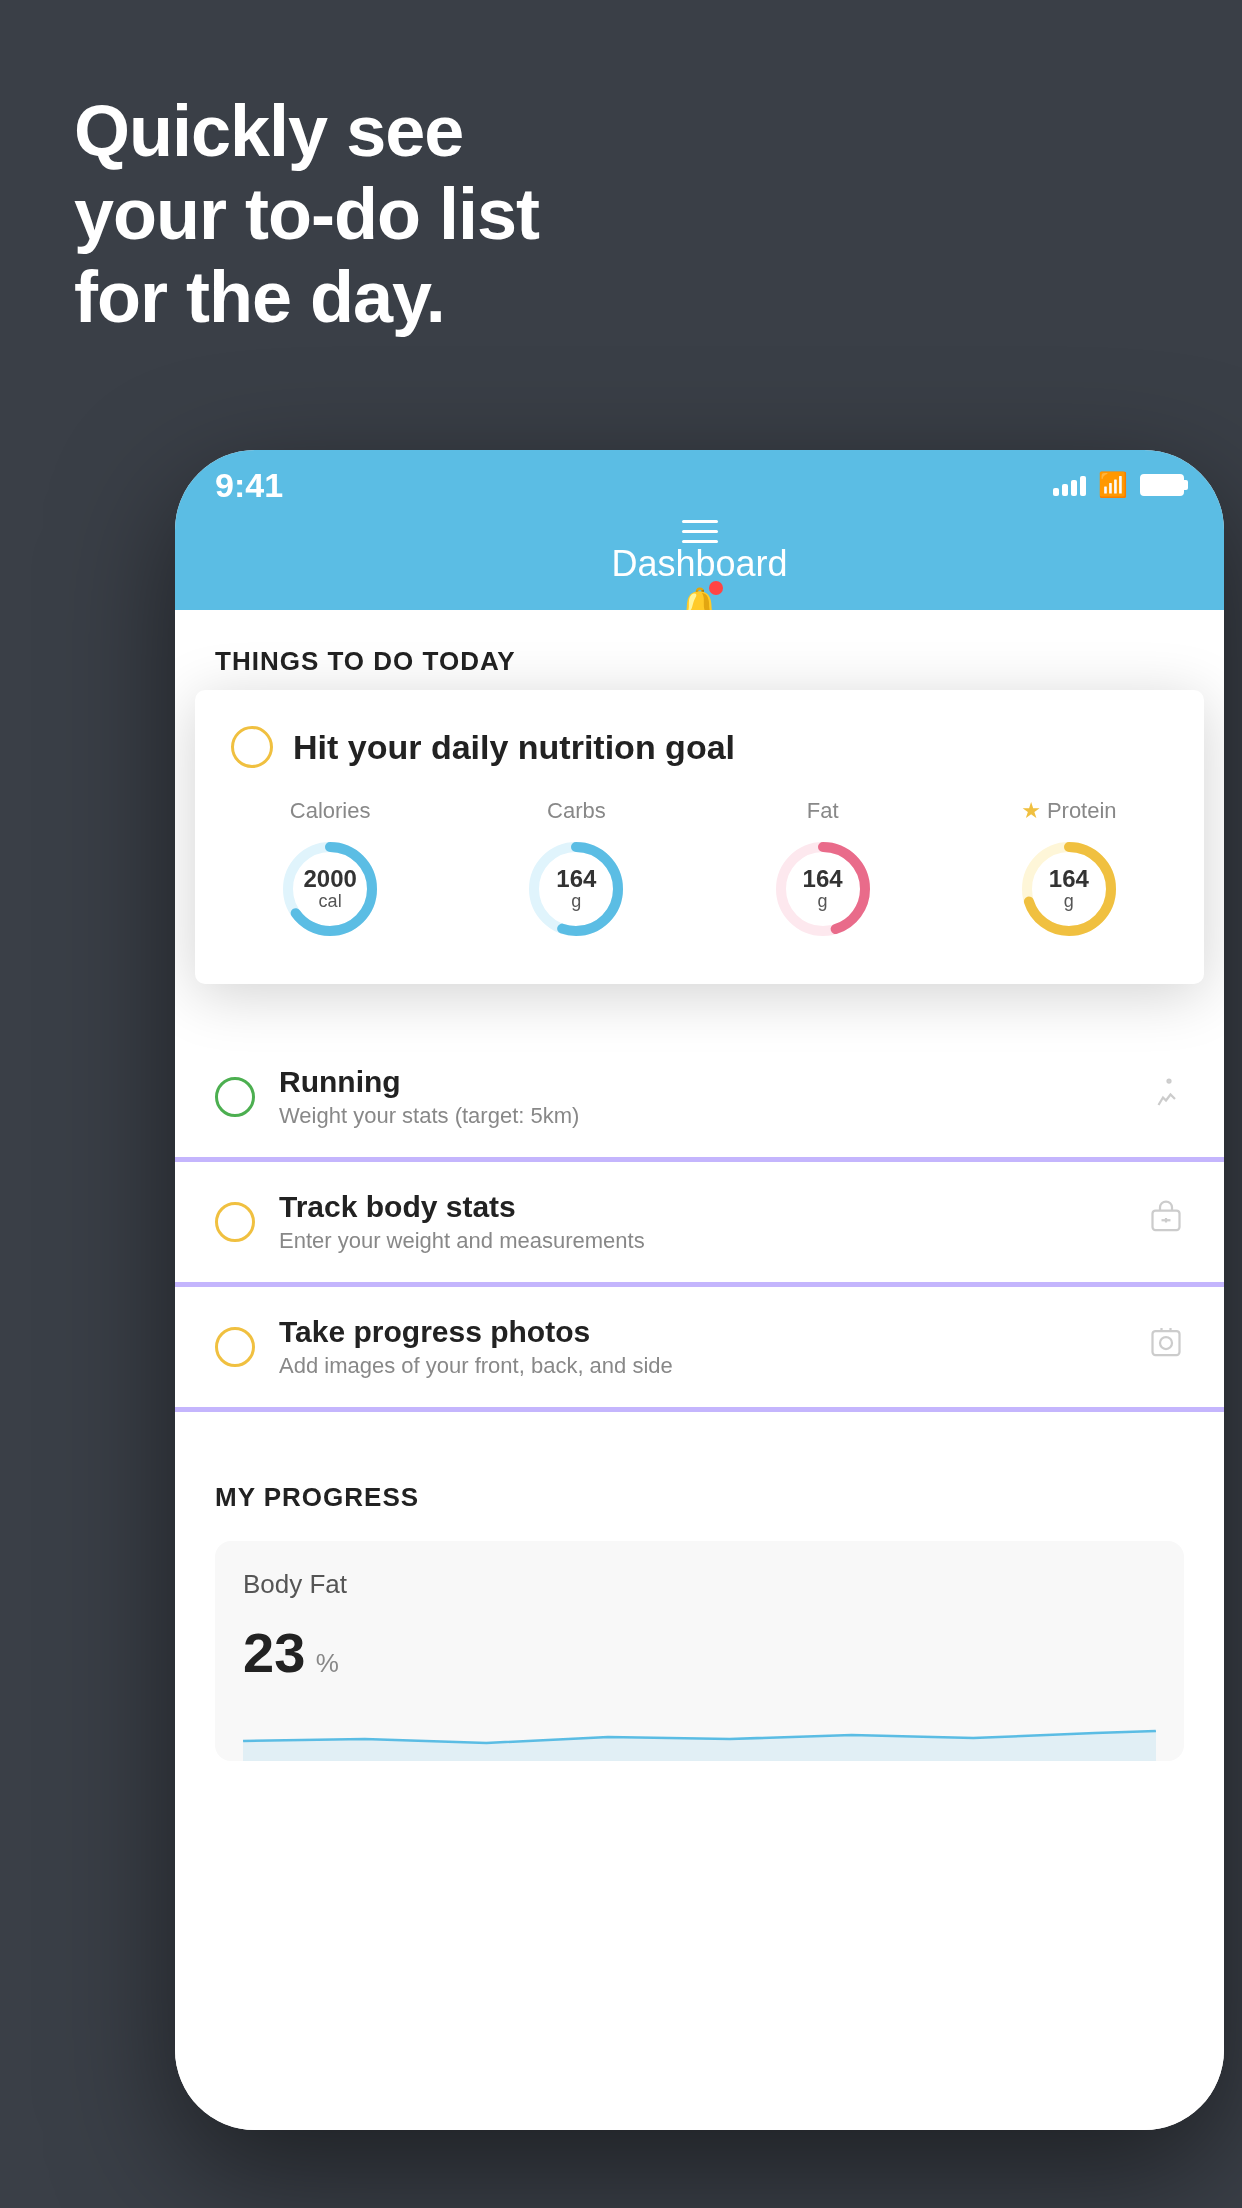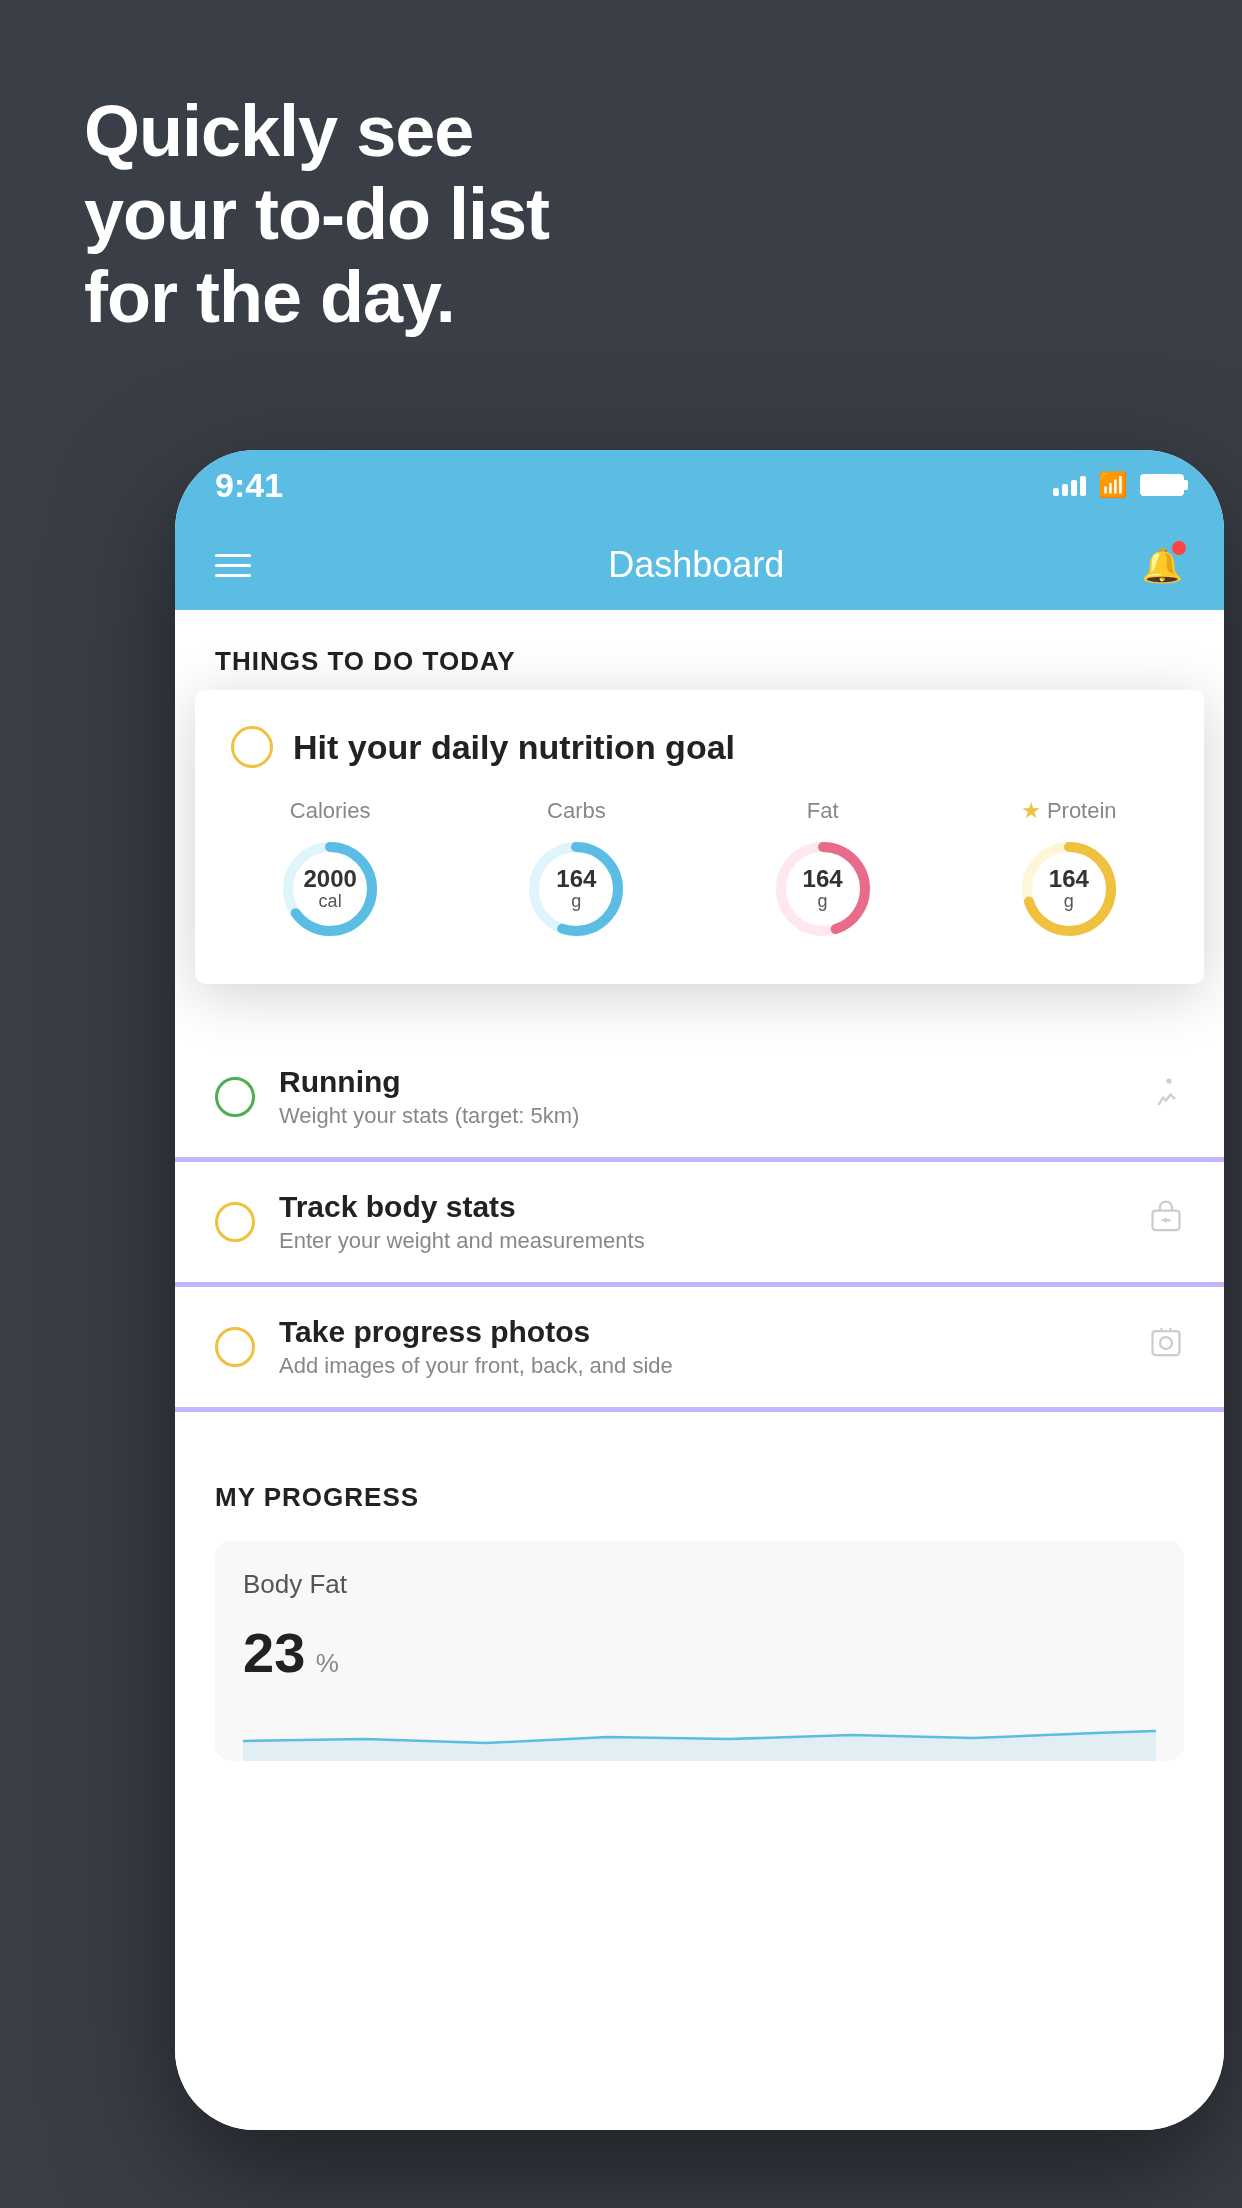--- a/index.html
+++ b/index.html
@@ -10,21 +10,21 @@
       height: 2208px;
       background-color: #3a3f47;
       font-family: -apple-system, BlinkMacSystemFont, 'Helvetica Neue', Arial, sans-serif;
       overflow: hidden;
       position: relative;
     }
 
     .headline {
       position: absolute;
       top: 90px;
-      left: 84px;
+      left: 74px;
       color: #ffffff;
       font-size: 72px;
       font-weight: 800;
       line-height: 1.15;
       letter-spacing: -1px;
     }
 
     
     .phone-frame {
       position: absolute;
@@ -93,20 +93,21 @@
     }
 
     
     .app-header {
       background: #5bbde4;
       height: 90px;
       display: flex;
       align-items: center;
       justify-content: space-between;
       padding: 0 40px;
+      flex-direction: column;
     }
     .hamburger {
       display: flex;
       flex-direction: column;
       gap: 7px;
     }
     .hamburger-line {
       width: 36px;
       height: 3px;
       background: white;

